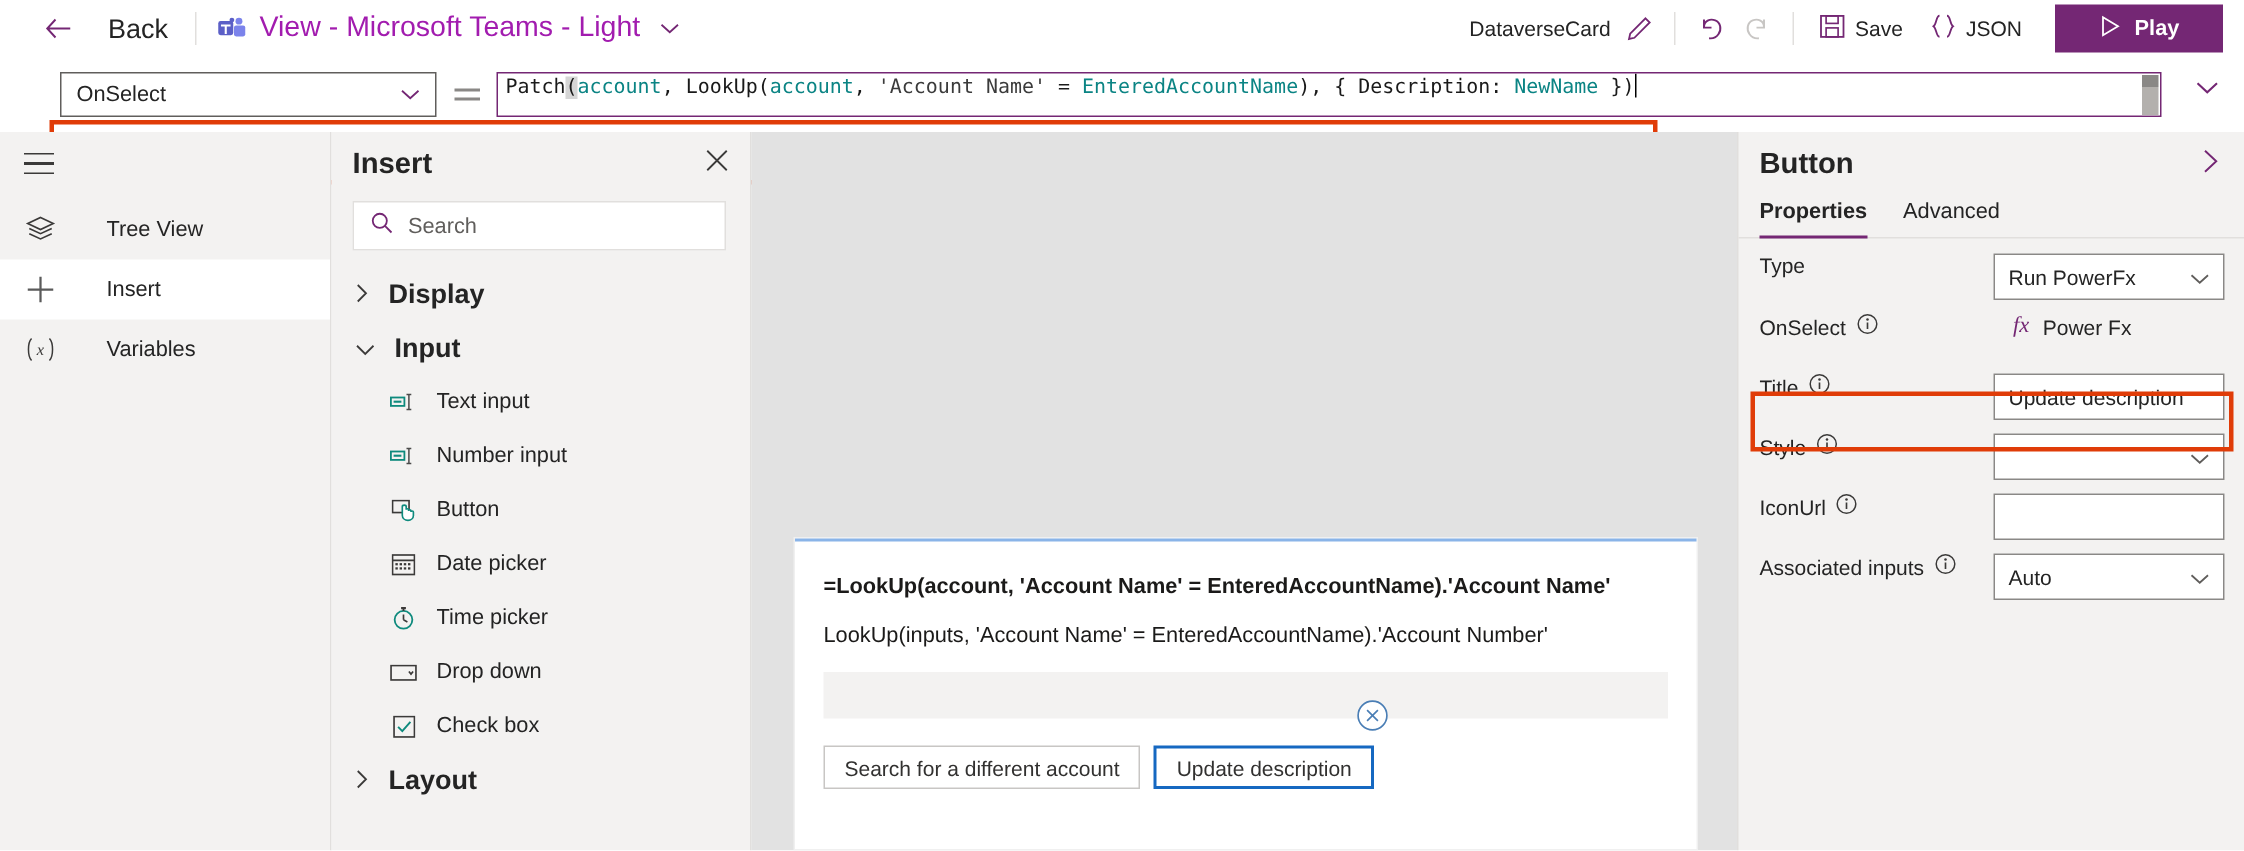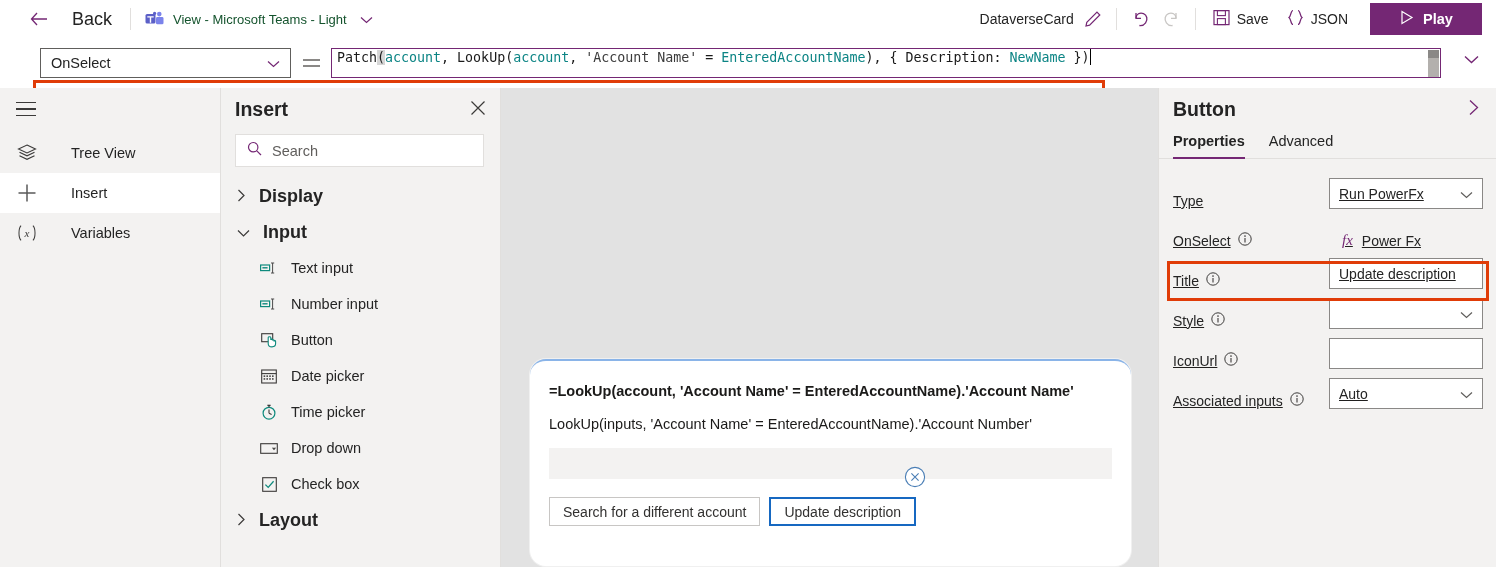--- a/index.html
+++ b/index.html
@@ -25,21 +25,21 @@
   }
   .arrow-left { width: 17px; height: 14px; position: relative; }
   .arrow-left svg { display:block; }
   .divider-v {
     width: 1px; height: 22px; background: #e1dfdd; margin: 0 14px 0 18px;
   }
   .title-group {
     display: flex; align-items: center; gap: 9px; cursor: pointer;
   }
   .teams-logo { width: 19px; height: 17px; }
-  .view-title { font-size: 13px; color: #14532d; }
+  .view-title { font-size: 19px; color: #a21caf; }
   .chev-sm { margin-left: 4px; }
   .spacer { flex: 1; }
   .card-name {
     font-size: 14px; color: #242424; margin-right: 9px;
   }
   .icon-btn {
     display: inline-flex; align-items: center; justify-content: center;
     cursor: pointer;
   }
   .pencil { width: 20px; height: 20px; }
@@ -182,21 +182,20 @@
   
   .canvas {
     position: absolute; left: 501px; top: 88px; width: 657px; height: 479px;
     background: #e2e2e2;
   }
   .card {
     position: absolute; left: 29px; top: 271px; width: 601px; height: 207px;
     background: #ffffff;
     border-top: 2px solid #8ab4e8;
     box-shadow: 0 0 0 1px #f0f0f0;
-    border-radius: 16px;
   }
   .card-line {
     padding-left: 19px; font-size: 14.5px; color: #1b1a19;
     white-space: nowrap;
   }
   .card-line.l1 { padding-top: 22px; font-weight: bold; }
   .card-line.l2 { padding-top: 17px; }
   .card-input {
     margin: 16px 19px 0 19px; height: 31px; background: #f3f2f1;
   }
@@ -231,23 +230,22 @@
   .rp-tab {
     padding-bottom: 9px; font-size: 14.5px; color: #242424; cursor: pointer;
     position: relative;
   }
   .rp-tab.active { font-weight: bold; }
   .rp-tab.active::after {
     content: ""; position: absolute; left: 0; right: 0; bottom: -1px;
     height: 2.5px; background: #742774;
   }
   .prop-row {
-    display: flex; align-items: flex-end; height: 40px;
+    display: flex; align-items: flex-start; height: 40px;
     padding: 0 13px 0 14px;
-    text-decoration: underline;
   }
   .prop-label {
     font-size: 14px; color: #242424; display: flex; align-items: center; gap: 7px;
   }
   .info-i { cursor: pointer; }
   .prop-ctrl { margin-left: auto; }
   .dd {
     width: 154px; height: 31px; background: #ffffff; border: 1px solid #8a8886;
     display: flex; align-items: center; padding: 0 9px;
     font-size: 14px; color: #242424; cursor: pointer;

